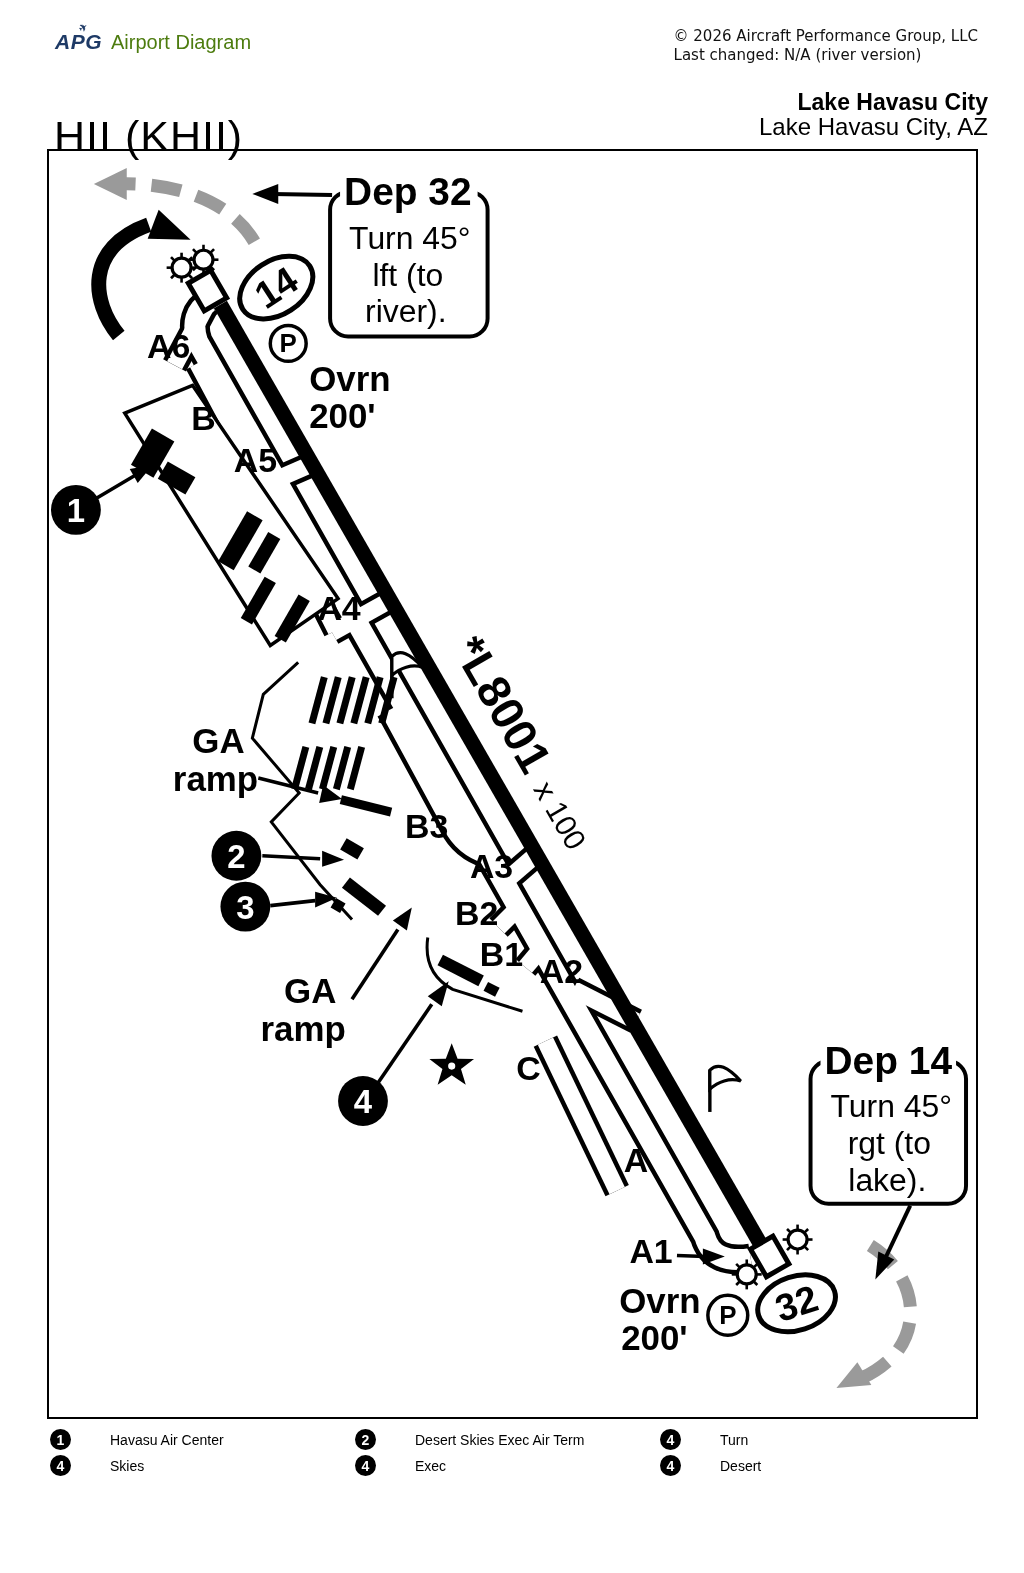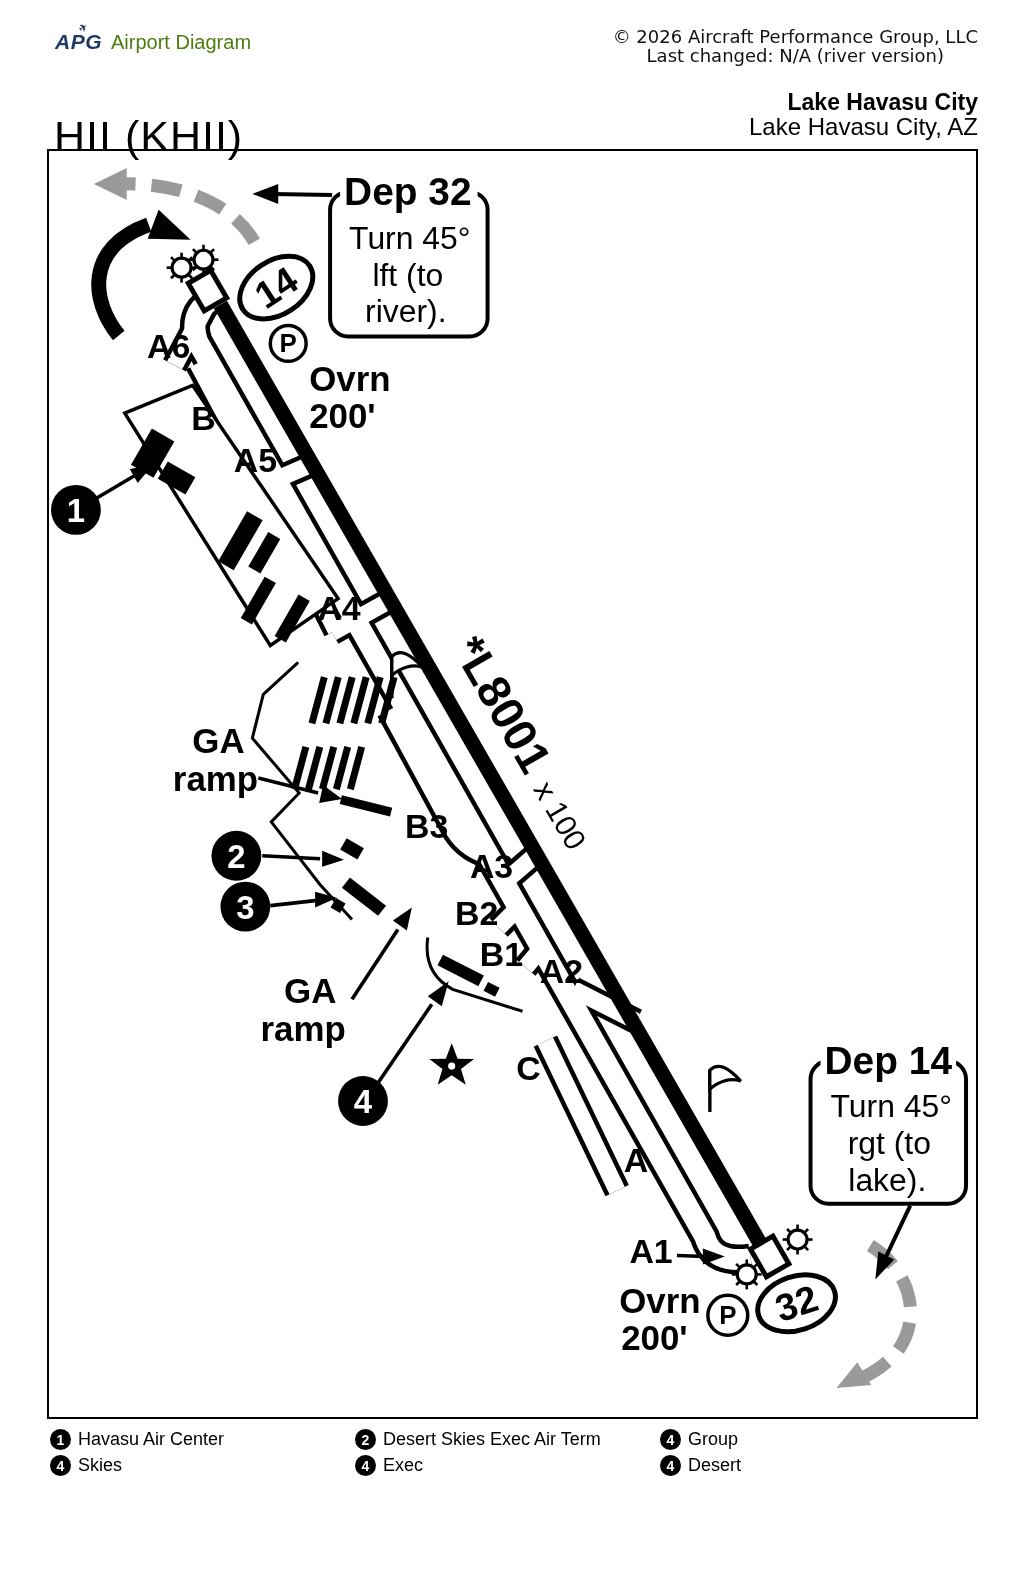--- a/index.html
+++ b/index.html
@@ -3,33 +3,33 @@
 <meta charset="utf-8">
 <style>
   html,body{margin:0;padding:0;background:#fff;}
   body{width:1024px;height:1573px;position:relative;font-family:"Liberation Sans",sans-serif;color:#000;overflow:hidden;}
   .abs{position:absolute;}
   
   .hdr-left{left:48px;top:30px;display:flex;align-items:baseline;gap:9px;margin-left:7px;}
   .apg-logo{font-weight:800;font-style:italic;font-size:21px;letter-spacing:.5px;color:#1e3a66;position:relative;}
   .apg-plane{position:absolute;top:-8px;left:24px;font-size:10px;color:#1e3a66;transform:rotate(-32deg);font-style:normal;}
   .hdr-product{font-size:20px;color:#4d7c0f;}
-  .hdr-right{right:46px;top:27px;text-align:center;font-size:18px;line-height:19px;color:#111;font-family:"DejaVu Sans",sans-serif;}
+  .hdr-right{right:46px;top:27px;text-align:left;font-size:15px;line-height:19px;color:#111;font-family:"DejaVu Sans",sans-serif;}
   
   .apt-id{left:54px;top:88px;font-size:43px;letter-spacing:1px;font-weight:400;margin-top:24px;}
-  .apt-right{right:46px;top:89px;text-align:right;}
+  .apt-right{right:36px;top:89px;text-align:right;}
   .apt-name{font-size:23px;font-weight:700;line-height:26px;}
   .apt-city{font-size:24px;font-weight:400;line-height:23px;}
   
   .frame{left:47px;top:149px;width:931px;height:1270px;border:2px solid #000;box-sizing:border-box;}
   .frame svg{display:block;}
   
   .legend-item{display:flex;align-items:center;gap:7px;white-space:nowrap;}
   .lg-badge{width:21px;height:21px;border-radius:50%;background:#000;color:#fff;font-size:14px;font-weight:700;display:flex;align-items:center;justify-content:center;flex:0 0 21px;}
-  .lg-label{font-size:18px;font-weight:500;}
+  .lg-label{font-size:14px;font-weight:500;margin-left:32px;}
   .l-r1{top:1429px;} .l-r2{top:1455px;}
   .l-c1{left:50px;} .l-c2{left:355px;} .l-c3{left:660px;}
   text{font-family:"Liberation Sans",sans-serif;}
   .twy{font-size:34px;font-weight:700;}
   .note-title{font-size:39px;font-weight:700;text-anchor:middle;}
   .note-line{font-size:32px;font-weight:400;text-anchor:middle;}
   .ovrn{font-size:35px;font-weight:600;}
   .ga{font-size:35px;font-weight:600;text-anchor:middle;}
   .rwynum{font-size:38px;font-weight:700;text-anchor:middle;}
   .pmark{font-size:26px;font-weight:700;text-anchor:middle;}
@@ -293,21 +293,21 @@
 <div class="abs legend-item l-r1 l-c1">
   <span class="lg-badge">1</span>
   <span class="lg-label">Havasu Air Center</span>
 </div>
 <div class="abs legend-item l-r1 l-c2">
   <span class="lg-badge">2</span>
   <span class="lg-label">Desert Skies Exec Air Term</span>
 </div>
 <div class="abs legend-item l-r1 l-c3">
   <span class="lg-badge">4</span>
-  <span class="lg-label">Group</span>
+  <span class="lg-label">Turn</span>
 </div>
 <div class="abs legend-item l-r2 l-c1">
   <span class="lg-badge">4</span>
   <span class="lg-label">Skies</span>
 </div>
 <div class="abs legend-item l-r2 l-c2">
   <span class="lg-badge">4</span>
   <span class="lg-label">Exec</span>
 </div>
 <div class="abs legend-item l-r2 l-c3">

